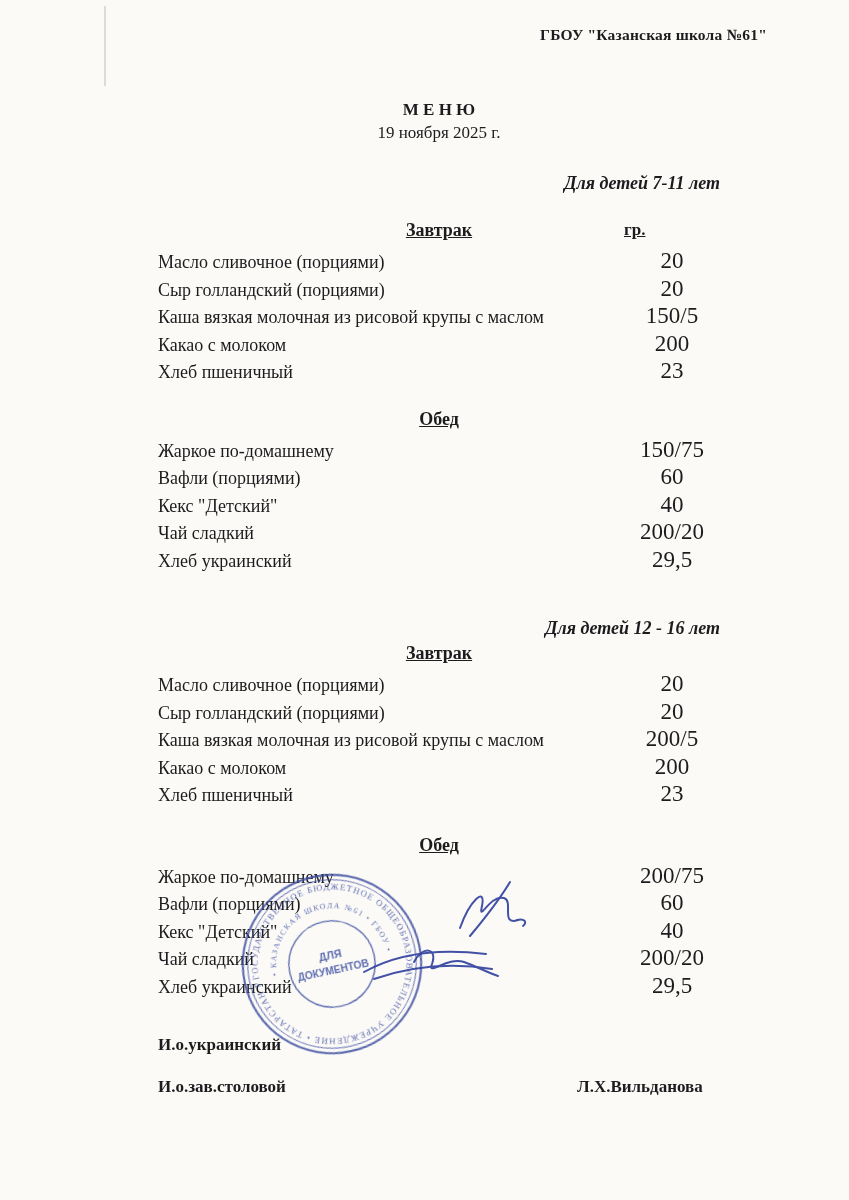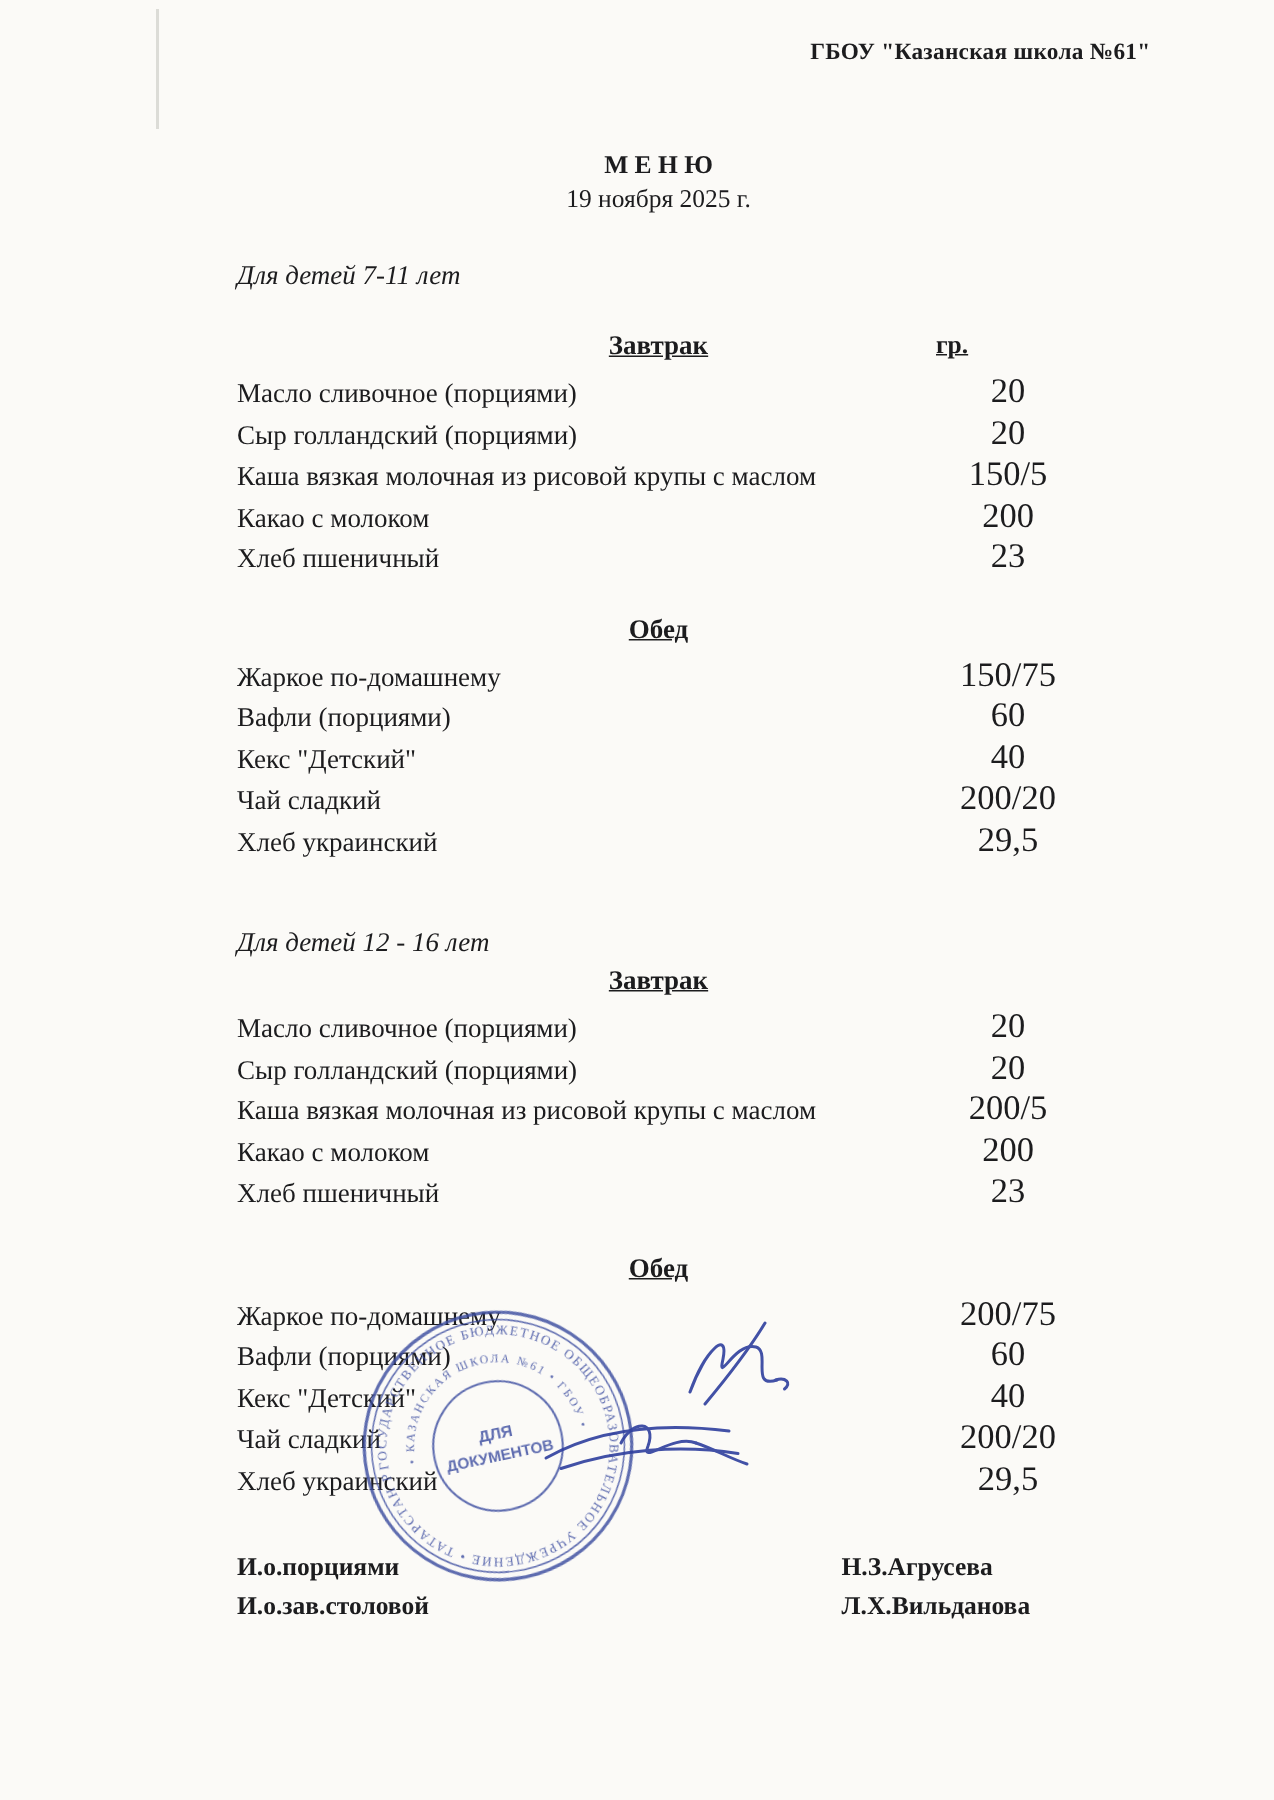--- a/index.html
+++ b/index.html
@@ -12,40 +12,40 @@
   }
   .page{position:relative;width:849px;height:1200px;}
   .scan-mark{position:absolute;left:104px;top:6px;width:2px;height:80px;background:#cfcfc9;opacity:.7;}
   .org-header{
     position:absolute;top:26px;right:82px;
     font-weight:bold;font-size:15.5px;letter-spacing:.2px;
   }
   .content{margin:0 129px 0 158px;position:relative;}
   .doc-title{padding-top:100px;text-align:center;font-weight:bold;font-size:17px;}
   .doc-date{text-align:center;font-weight:normal;font-size:17px;margin-top:3px;}
-  .age-group{text-align:left;font-weight:normal;font-style:italic;font-size:18px;}
+  .age-group{text-align:right;font-weight:bold;font-style:italic;font-size:18px;}
   .age-1{margin-top:30px;}
   .age-2{margin-top:44px;}
   .meal-row{position:relative;text-align:center;font-size:18px;}
   .meal-name{font-weight:bold;text-decoration:underline;}
   .grams-header{
     position:absolute;right:0;top:0;width:96px;text-align:left;
     font-weight:bold;text-decoration:underline;font-size:17px;
   }
   .mr-breakfast-1{margin-top:26px;}
   .mr-lunch-1{margin-top:23px;}
   .mr-breakfast-2{margin-top:4px;}
   .mr-lunch-2{margin-top:26px;}
   .items{margin-top:7px;}
   .row{display:flex;align-items:baseline;line-height:26.5px;}
   .dish{flex:1;font-size:18px;}
   .grams{width:96px;text-align:center;font-size:23px;}
   .signatures{margin-top:32px;position:relative;}
   .sig-row{display:grid;grid-template-columns:403px auto;font-weight:bold;font-size:17px;line-height:26px;}
-  .sig-row + .sig-row{}
+  .sig-row + .sig-row{margin-top:16px;gap:16px;}
   
   .stamp{
     position:absolute;left:234px;top:866px;width:196px;height:196px;
     transform:rotate(-12deg);
     opacity:.82;filter:blur(.3px);
     pointer-events:none;
   }
   .sig-ink{
     position:absolute;left:352px;top:876px;width:240px;height:125px;
     pointer-events:none;
@@ -167,22 +167,21 @@
         <span class="grams">200/20</span>
       </div>
       <div class="row">
         <span class="dish">Хлеб украинский</span>
         <span class="grams">29,5</span>
       </div>
     </div>
 
     <div class="signatures">
       <div class="sig-row">
-        <span>И.о.порциями</span>
-        <span>Н.З.Агрусева</span>
+        <span>И.о.украинский</span>
       </div>
       <div class="sig-row">
         <span>И.о.зав.столовой</span>
         <span>Л.Х.Вильданова</span>
       </div>
     </div>
   </div>
 
   <svg class="stamp" viewBox="0 0 200 200">
     <defs>

